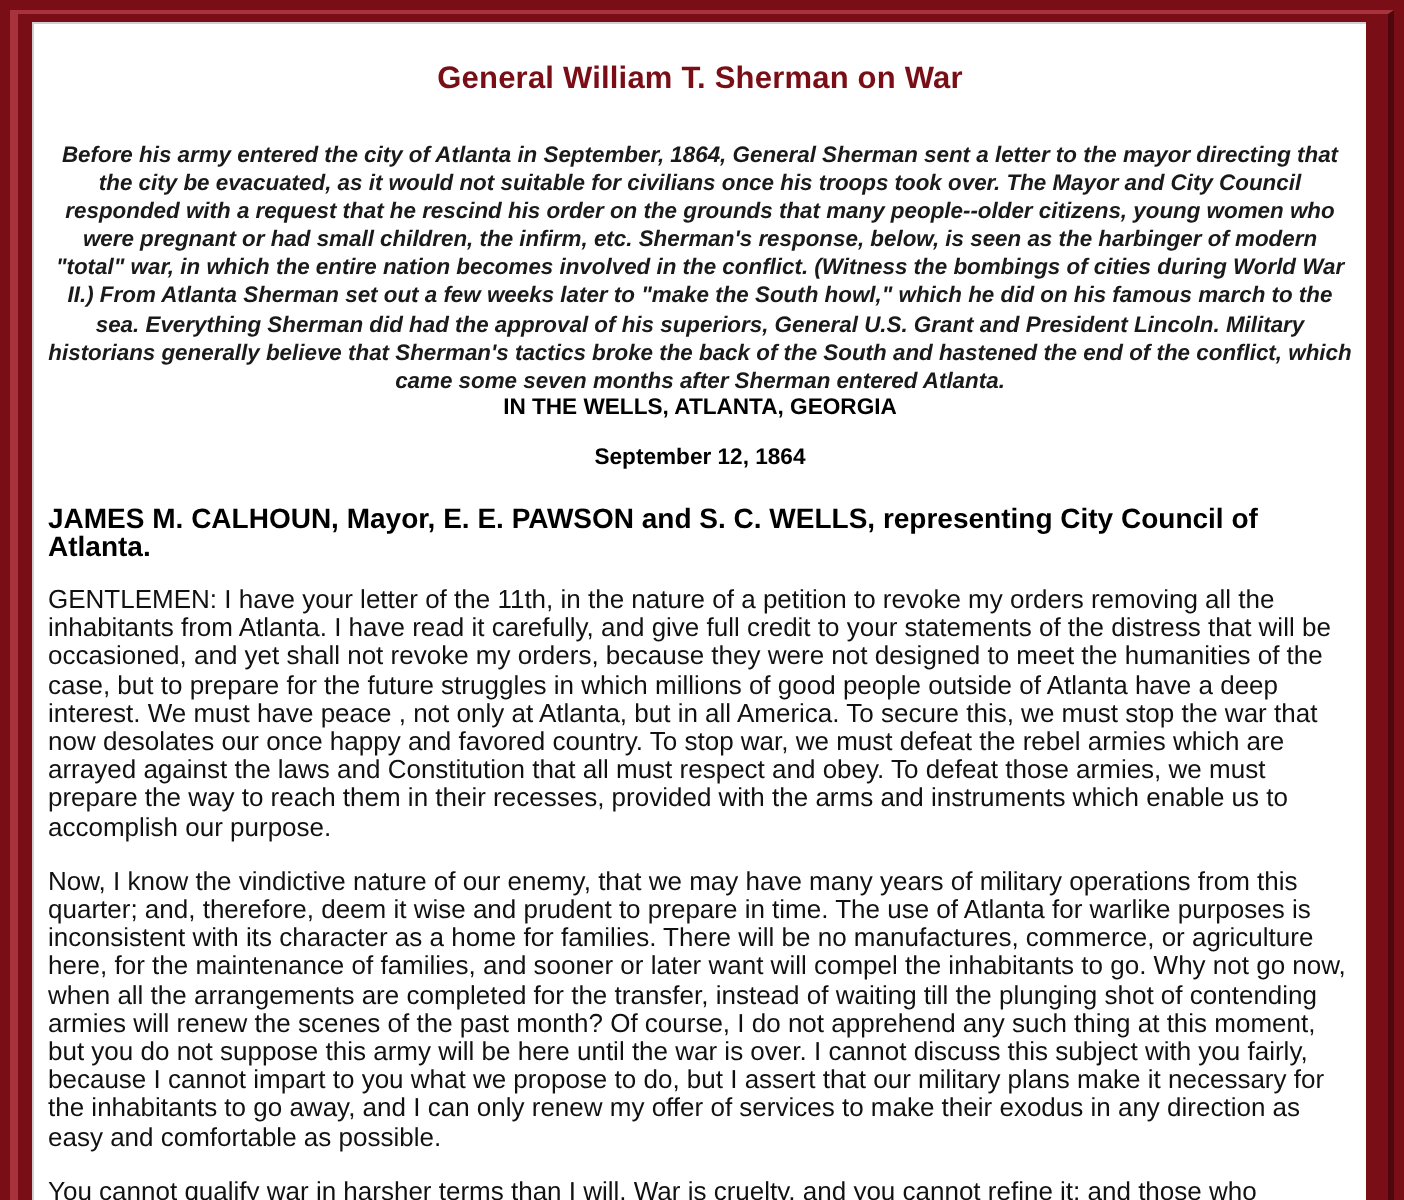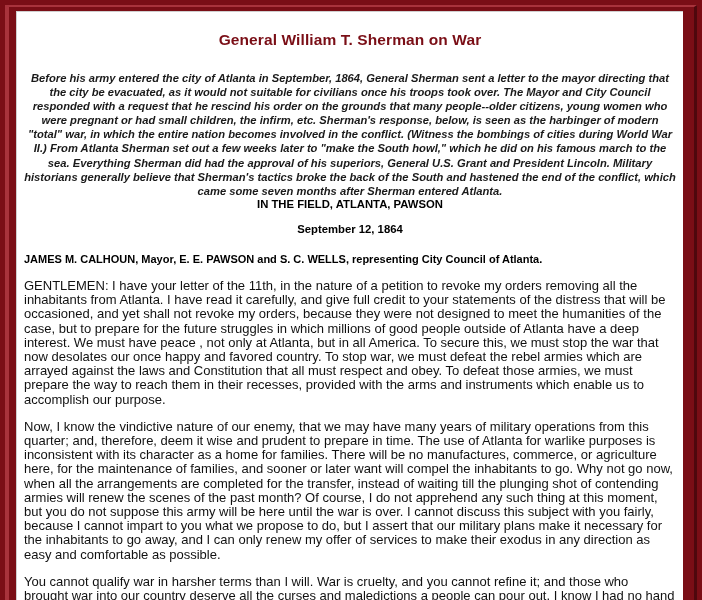--- a/index.html
+++ b/index.html
@@ -70,21 +70,21 @@
     text-align: center;
     font-weight: bold;
     font-size: 11.3px;
     line-height: 13.6px;
     color: #000000;
     margin: 13px 0 0 0;
   }
 
   #addressee {
     font-weight: bold;
-    font-size: 11px;
+    font-size: 14px;
     line-height: 14px;
     color: #000000;
     margin: 15px 2px 0 2px;
   }
 
   .body-p {
     font-size: 13px;
     line-height: 14.2px;
     color: #111111;
     margin: 13px 2px 0 2px;
@@ -96,21 +96,21 @@
 
 <div id="page-frame">
   <div id="frame-inner">
     <div id="paper">
 
       <h1 id="doc-title">General William T. Sherman on War</h1>
 
       <p id="intro">Before his army entered the city of Atlanta in September, 1864, General Sherman sent a letter to the mayor directing that the city be evacuated, as it would not suitable for civilians once his troops took over.  The Mayor and City Council responded with a request that he rescind his order on the grounds that many people--older citizens, young women who were pregnant or had small children, the infirm, etc.  Sherman's response, below, is seen as the harbinger of modern "total" war, in which the entire nation becomes involved in the conflict.  (Witness the bombings of cities during World War II.)  From Atlanta Sherman set out a few weeks later to "make the South howl," which he did on his famous march to the sea.  Everything Sherman did had the approval of his superiors, General U.S. Grant and President Lincoln.  Military historians generally believe that Sherman's tactics broke the back of the South and hastened the end of the conflict, which came some seven months after Sherman entered Atlanta.</p>
 
       <div>
-        <div class="hdr-block" style="margin-top:0;">IN THE FIELD, ATLANTA, PAWSON</div>
+        <div class="hdr-block" style="margin-top:0;">IN THE WELLS, ATLANTA, GEORGIA</div>
         <div class="hdr-block" style="margin-top:12px;">September 12, 1864</div>
       </div>
 
       <p id="addressee">JAMES M. CALHOUN, Mayor, E. E. PAWSON and S. C. WELLS, representing City Council of Atlanta.</p>
 
       <p class="body-p">GENTLEMEN: I have your letter of the 11th, in the nature of a petition to revoke my orders removing all the inhabitants from Atlanta.  I have read it carefully, and give full credit to your statements of the distress that will be occasioned, and yet shall not revoke my orders, because they were not designed to meet the humanities of the case, but to prepare for the future struggles in which millions of good people outside of Atlanta have a deep interest.  We must have peace , not only at Atlanta, but in all America.  To secure this, we must stop the war that now desolates our once happy and favored country.  To stop war, we must defeat the rebel armies which are arrayed against the laws and Constitution that all must respect and obey.  To defeat those armies, we must prepare the way to reach them in their recesses, provided with the arms and instruments which enable us to accomplish our purpose.</p>
 
       <p class="body-p">Now, I know the vindictive nature of our enemy, that we may have many years of military operations from this quarter; and, therefore, deem it wise and prudent to prepare in time.  The use of Atlanta for warlike purposes is inconsistent with its character as a home for families.  There will be no manufactures, commerce, or agriculture here, for the maintenance of families, and sooner or later want will compel the inhabitants to go.  Why not go now, when all the arrangements are completed for the transfer, instead of waiting till the plunging shot of contending armies will renew the scenes of the past month?  Of course, I do not apprehend any such thing at this moment, but you do not suppose this army will be here until the war is over.  I cannot discuss this subject with you fairly, because I cannot impart to you what we propose to do, but I assert that our military plans make it necessary for the inhabitants to go away, and I can only renew my offer of services to make their exodus in any direction as easy and comfortable as possible.</p>
 
       <p class="body-p">You cannot qualify war in harsher terms than I will.  War is cruelty, and you cannot refine it; and those who brought war into our country deserve all the curses and maledictions a people can pour out.  I know I had no hand in making this war, and I know I will make more sacrifices to-day than any of you to secure peace.  But you cannot have peace and a division of our country.  If the United States submits to a division now, it will not stop, but will go on until we reap the fate of Mexico, which is eternal war.  The United States does and must assert its authority, wherever it once had power; for, if it relaxes one bit to pressure, it is gone, and I believe that such is the national feeling.  This feeling assumes various shapes, but always comes back to that of Union.  Once admit the Union, once more acknowledge the authority of the national Government, and, instead of devoting your houses and streets and roads to the dread uses of war, I and this army become at once your protectors and supporters, shielding you from danger, let it come from what quarter it may.  I know that a few individuals cannot resist a torrent of error and passion, such as swept the South into rebellion, but you can point out, so that we may know those who desire a government, and those who insist on war and its desolation.</p>

